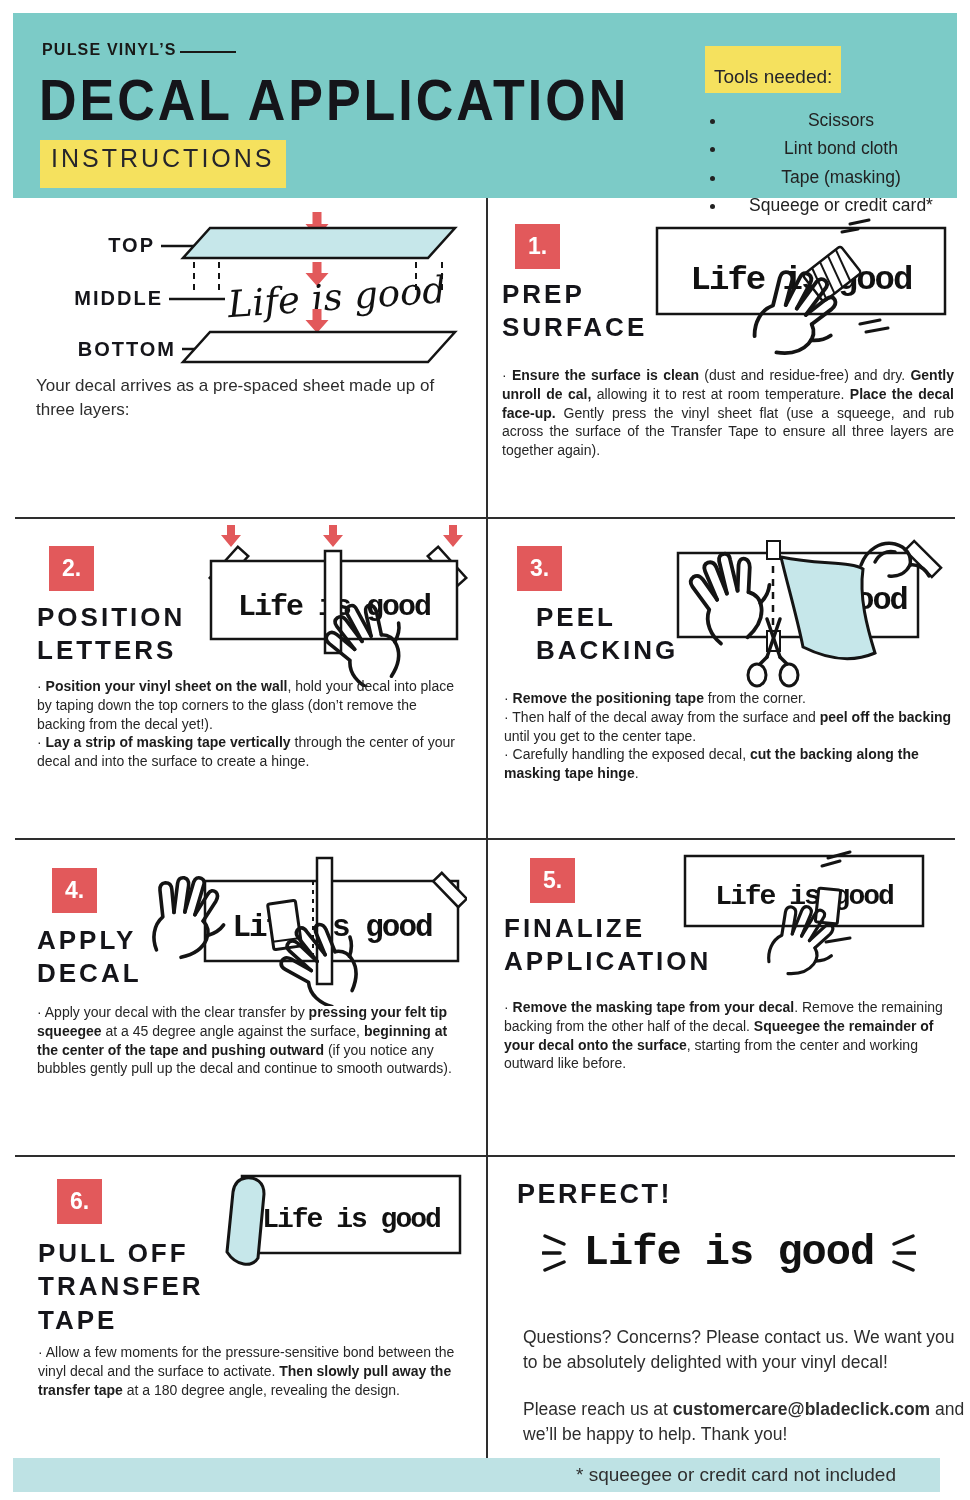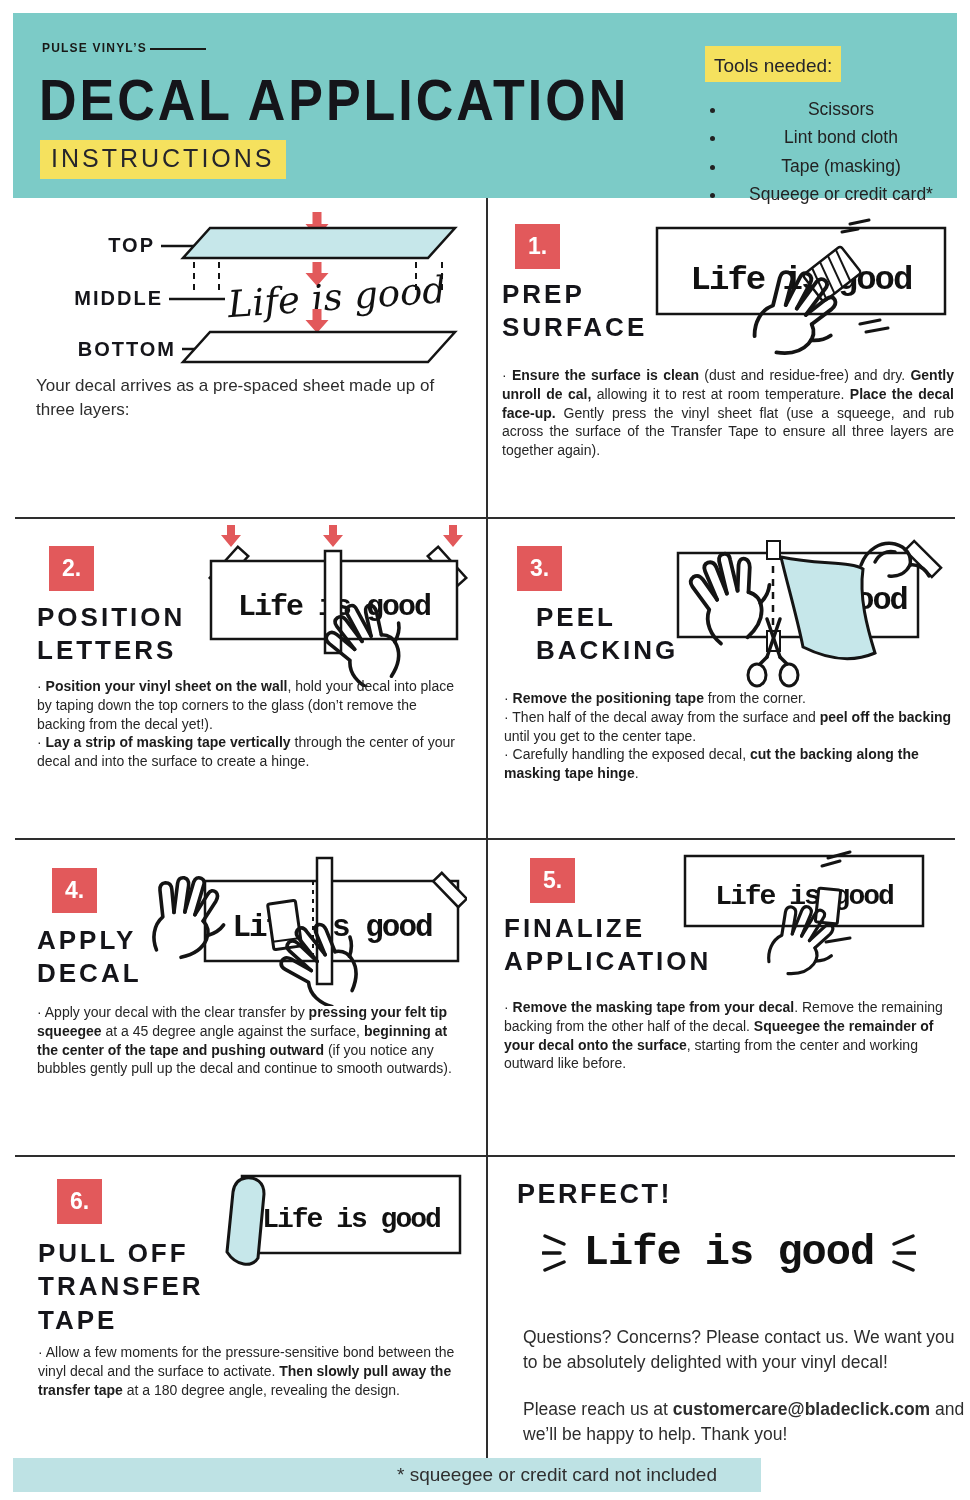--- a/index.html
+++ b/index.html
@@ -6,28 +6,28 @@
   html,body { background:#ffffff; }
   body {
     width:970px; height:1500px; position:relative;
     font-family:"Liberation Sans", sans-serif; color:#2d2d2d;
     overflow:hidden;
   }
   .page { position:absolute; inset:0; background:#fff; }
 
   
   .header { position:absolute; left:13px; top:13px; width:944px; height:185px; background:#7ccbc7; }
-  .brand { position:absolute; left:29px; top:28px; font-size:12px; font-weight:bold; letter-spacing:1.2px; color:#191917; }
+  .brand { position:absolute; left:29px; top:28px; font-size:16px; font-weight:bold; letter-spacing:1.2px; color:#191917; }
   .brand-line { display:inline-block; width:56px; height:2px; background:#191917; margin-left:3px; margin-bottom:2px; }
   .title { position:absolute; left:26px; top:54px; font-size:52px; font-weight:bold; letter-spacing:3px; color:#15151a;
            transform:scaleY(1.1); transform-origin:left top; white-space:nowrap; }
-  .subtitle { position:absolute; left:27px; top:127px; background:#f5e15e; padding:4px 11px 6px 11px;
+  .subtitle { position:absolute; left:27px; top:127px; background:#f5e15e; padding:4px 11px 15px 11px;
               font-size:25px; letter-spacing:3px; color:#25252b; }
   .tools { position:absolute; left:692px; top:33px; width:250px; }
-  .tools-heading { display:inline-block; background:#f5e15e; padding:9px 9px 5px 9px; font-size:19px; color:#25252b; }
+  .tools-heading { display:inline-block; background:#f5e15e; padding:20px 9px 5px 9px; font-size:19px; color:#25252b; }
   .tools ul { margin:13px 0 0 22px;text-align:center; }
   .tools li { font-size:17.5px; line-height:1.62; color:#222; }
 
   
   .content { position:absolute; left:0; top:198px; width:970px; height:1260px; }
   .vdiv { position:absolute; left:486px; top:0; width:2px; height:1260px; background:#2e2e2e; }
   .hdiv { position:absolute; left:15px; width:940px; height:2px; background:#2e2e2e; }
   .hdiv1 { top:319px; } .hdiv2 { top:640px; } .hdiv3 { top:957px; }
 
   .cell { position:absolute; overflow:hidden; }
@@ -55,21 +55,21 @@
                    letter-spacing:2.5px; color:#15151a; }
   .perfect-logo-row { position:absolute; left:0; top:72px; width:100%; display:flex;
                       justify-content:center; align-items:center; gap:16px; }
   .perfect-logo { font-family:"Liberation Mono", monospace; font-weight:bold; font-size:42px;
                   letter-spacing:-1px; color:#111; white-space:nowrap; }
   .p1 { position:absolute; left:35px; top:168px; width:438px; font-size:17.5px; line-height:1.45; }
   .p2 { position:absolute; left:35px; top:240px; width:450px; font-size:17.5px; line-height:1.45; }
   .p2 b { font-weight:bold; }
 
   
-  .footer { position:absolute; left:13px; top:1458px; width:748px; height:34px; background:#bee2e4;
+  .footer { position:absolute; left:13px; top:1458px; width:927px; height:34px; background:#bee2e4;
             display:flex; align-items:center; justify-content:flex-end; padding-right:44px;
             font-size:19px; color:#2f2f2f; }
 
   svg { position:absolute; }
   svg text.logo { font-family:"Liberation Mono", monospace; font-weight:bold; fill:#111; }
   svg text.diag-label { font-family:"Liberation Sans", sans-serif; font-weight:bold;
                         font-size:20px; letter-spacing:2px; fill:#15151a; }
   svg text.script { font-family:"DejaVu Serif", serif; font-style:italic; fill:#111; }
 </style>
 </head>

